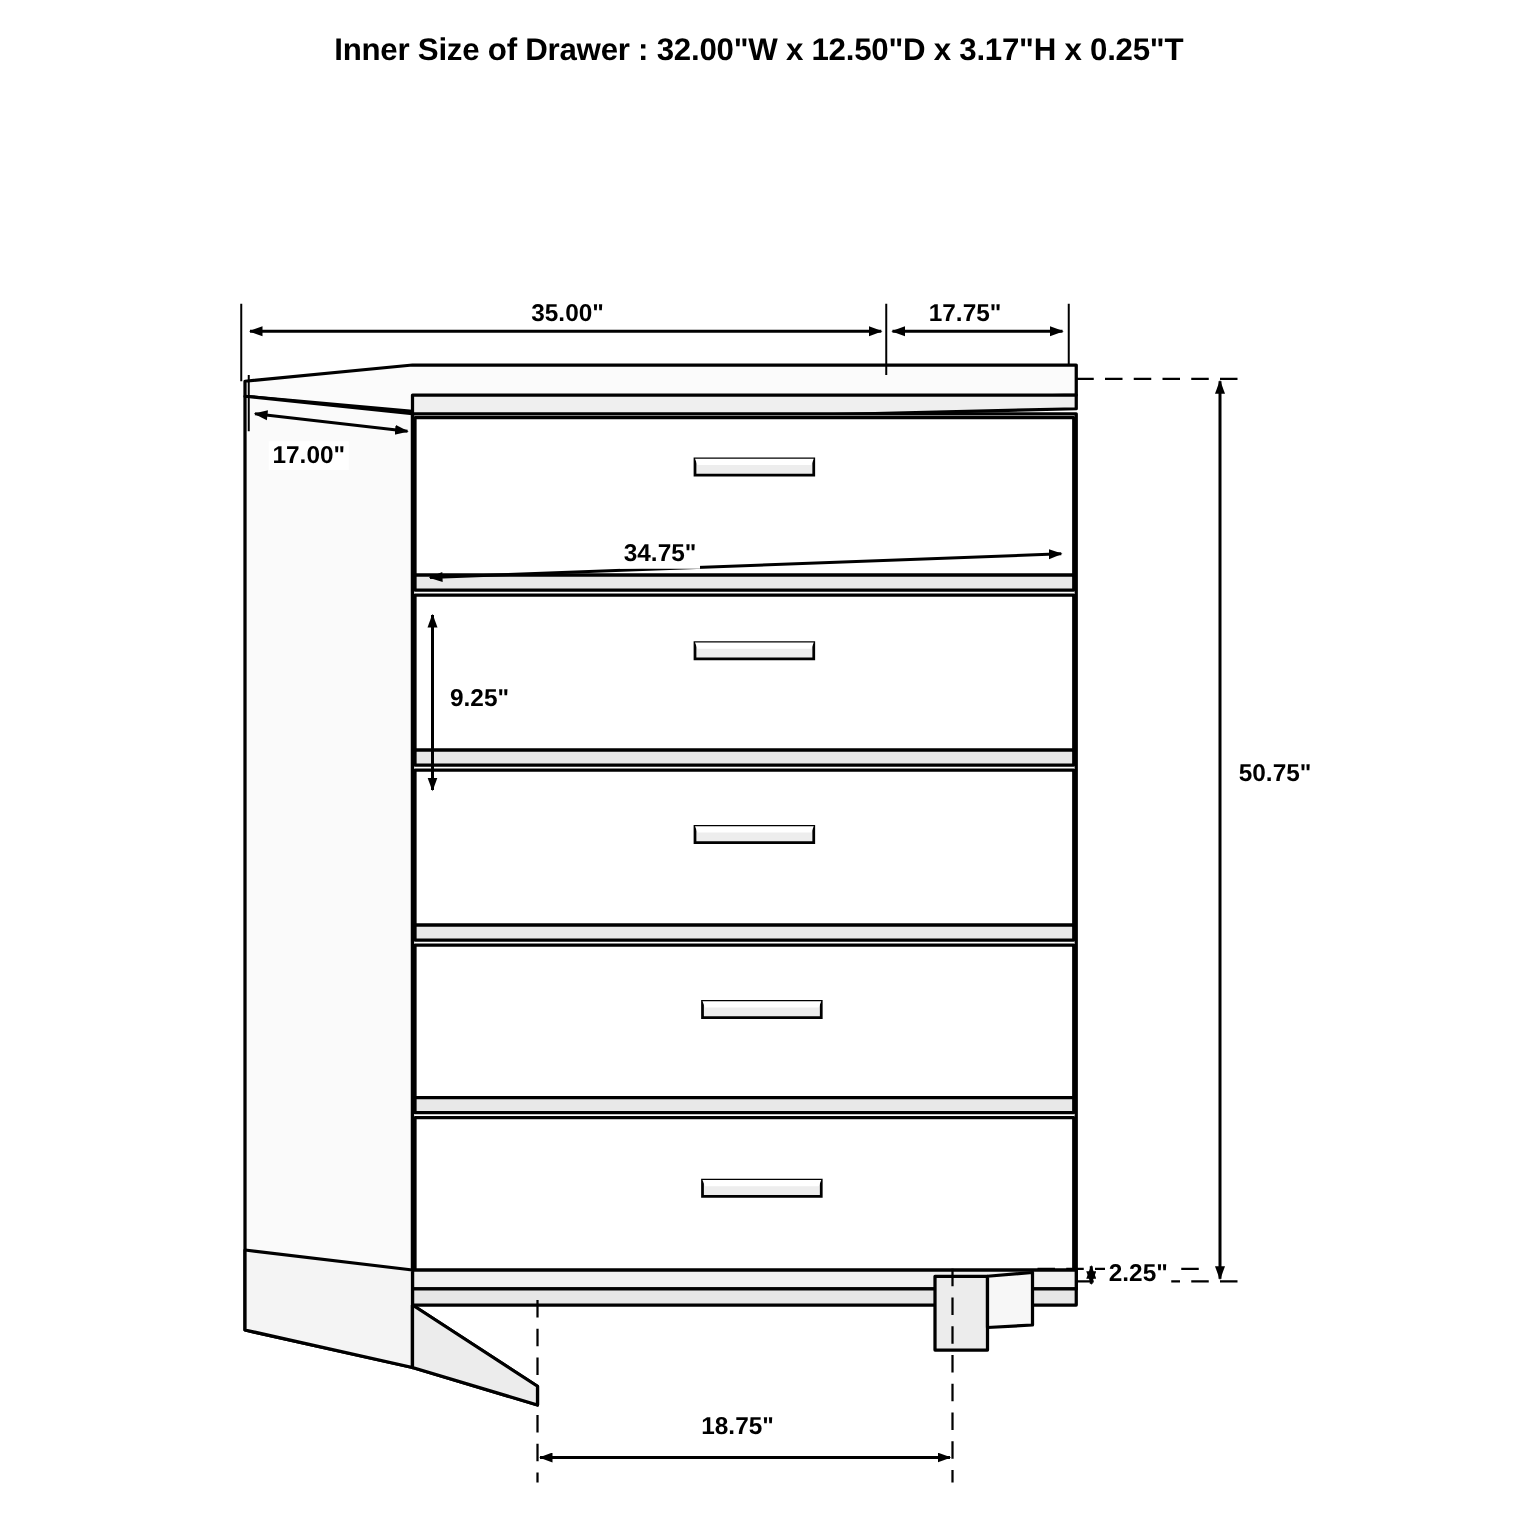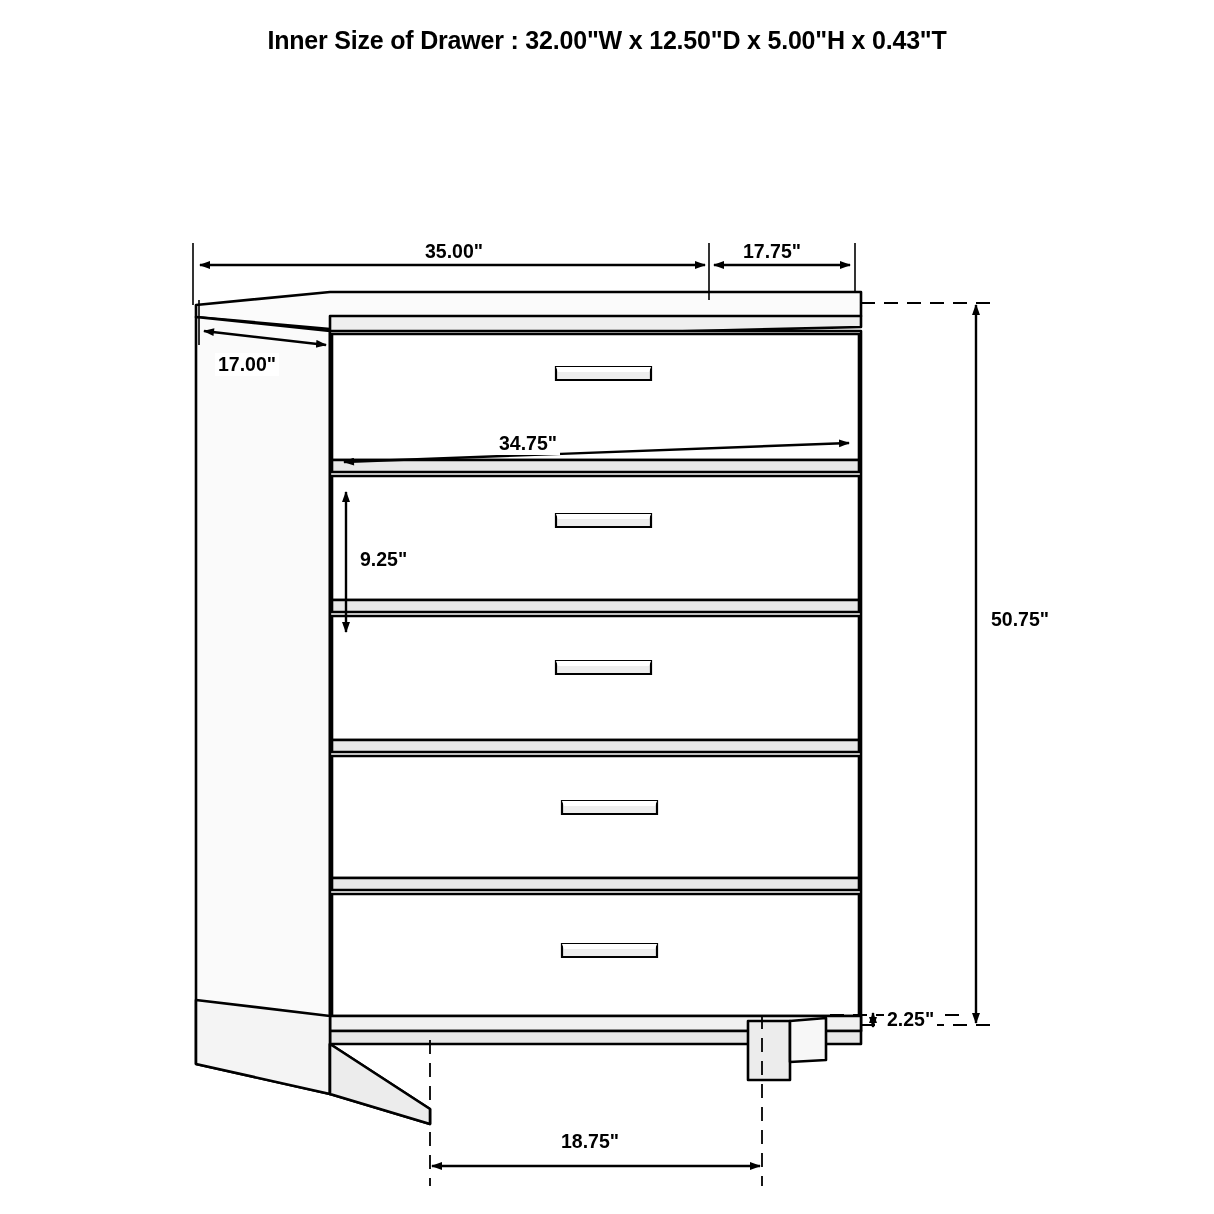--- a/index.html
+++ b/index.html
@@ -41,21 +41,21 @@
     white-space: nowrap;
     background: #ffffff;
     padding: 0 3px;
   }
 </style>
 </head>
 <body>
 
 <div id="page">
 
-  <div class="title">Inner Size of Drawer : 32.00"W x 12.50"D x 5.00"H x 0.43"T</div>
+  <div class="title">Inner Size of Drawer : 32.00"W x 12.50"D x 3.17"H x 0.25"T</div>
 
   <svg class="diagram" viewBox="0 0 1214 1214">
     <defs>
       <marker id="arrEnd" markerWidth="12" markerHeight="12" refX="10" refY="4" orient="auto" markerUnits="userSpaceOnUse">
         <path d="M0,0 L11,4 L0,8 z" fill="#000"></path>
       </marker>
       <marker id="arrStart" markerWidth="12" markerHeight="12" refX="1" refY="4" orient="auto" markerUnits="userSpaceOnUse">
         <path d="M11,0 L0,4 L11,8 z" fill="#000"></path>
       </marker>
     </defs>

